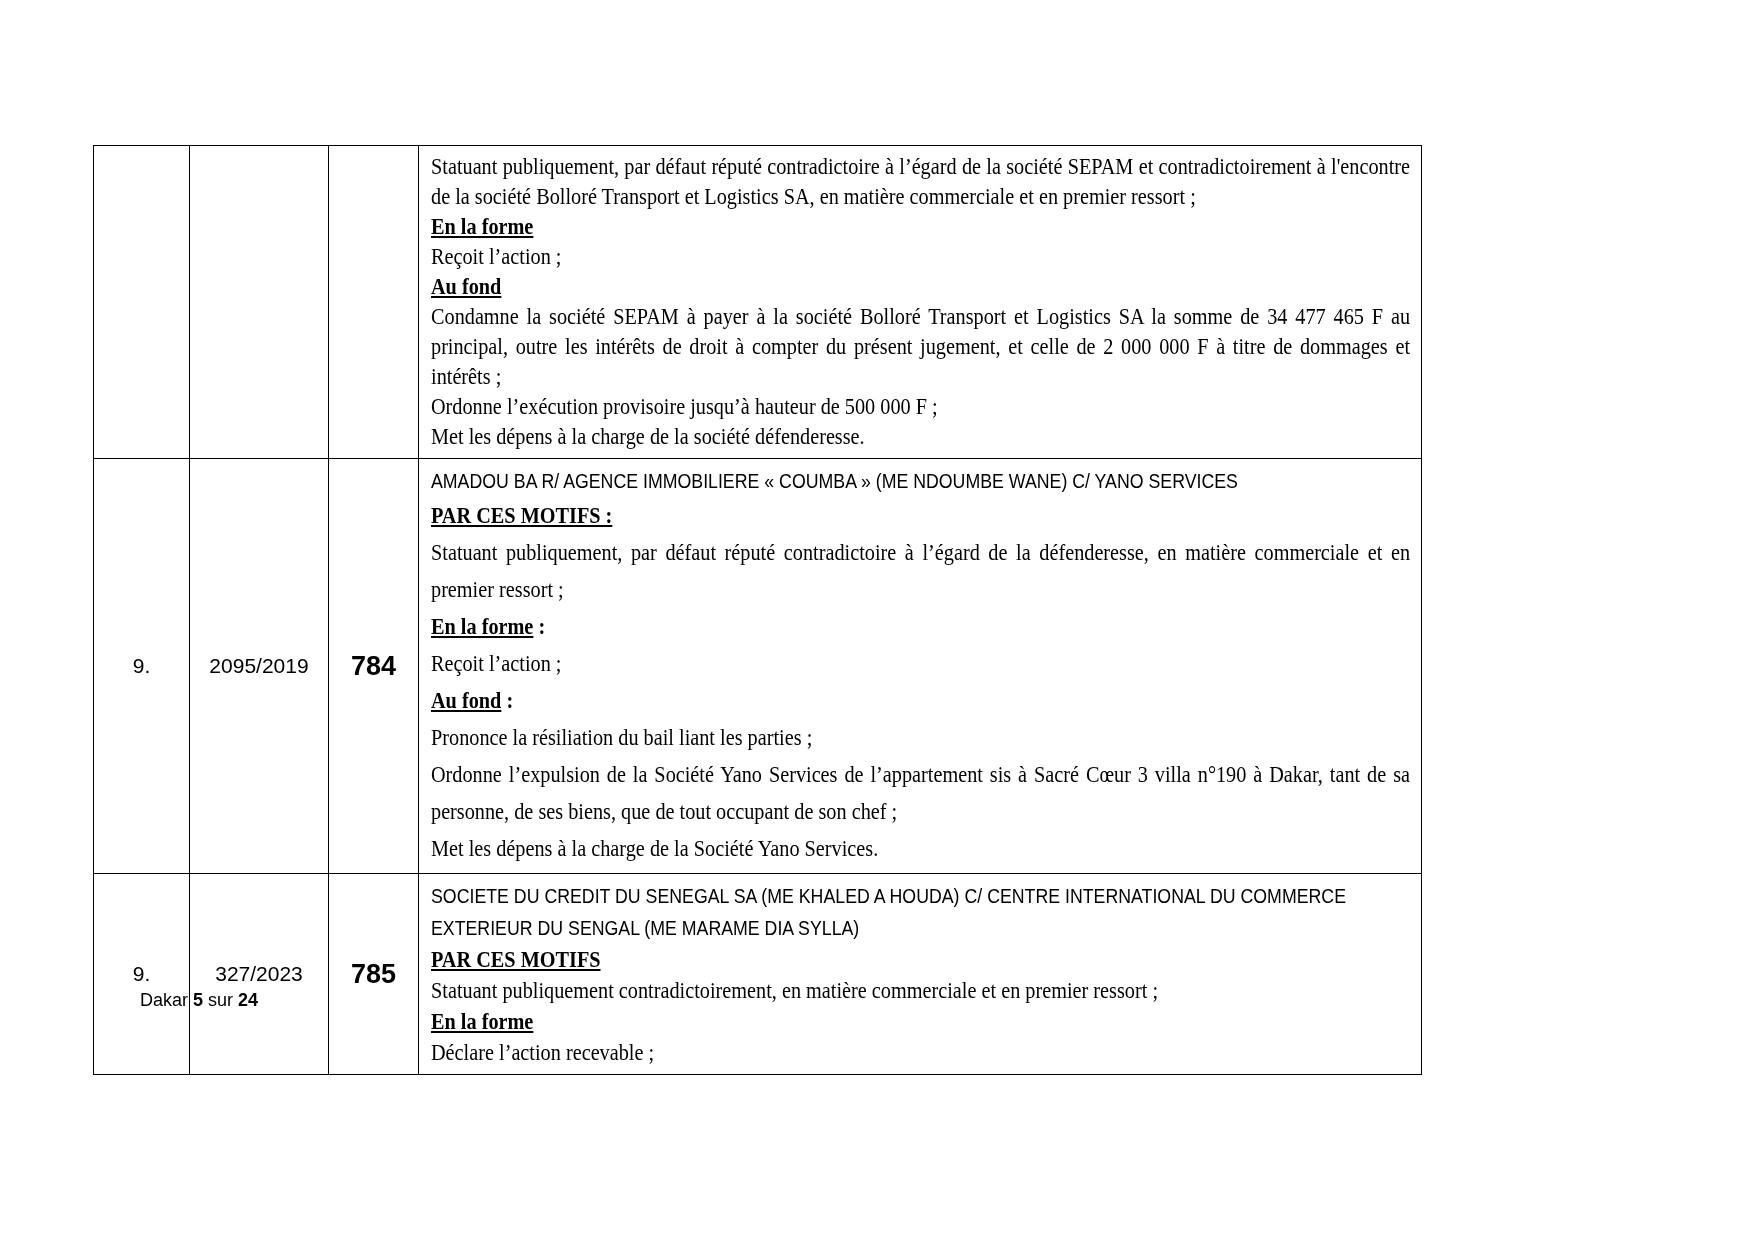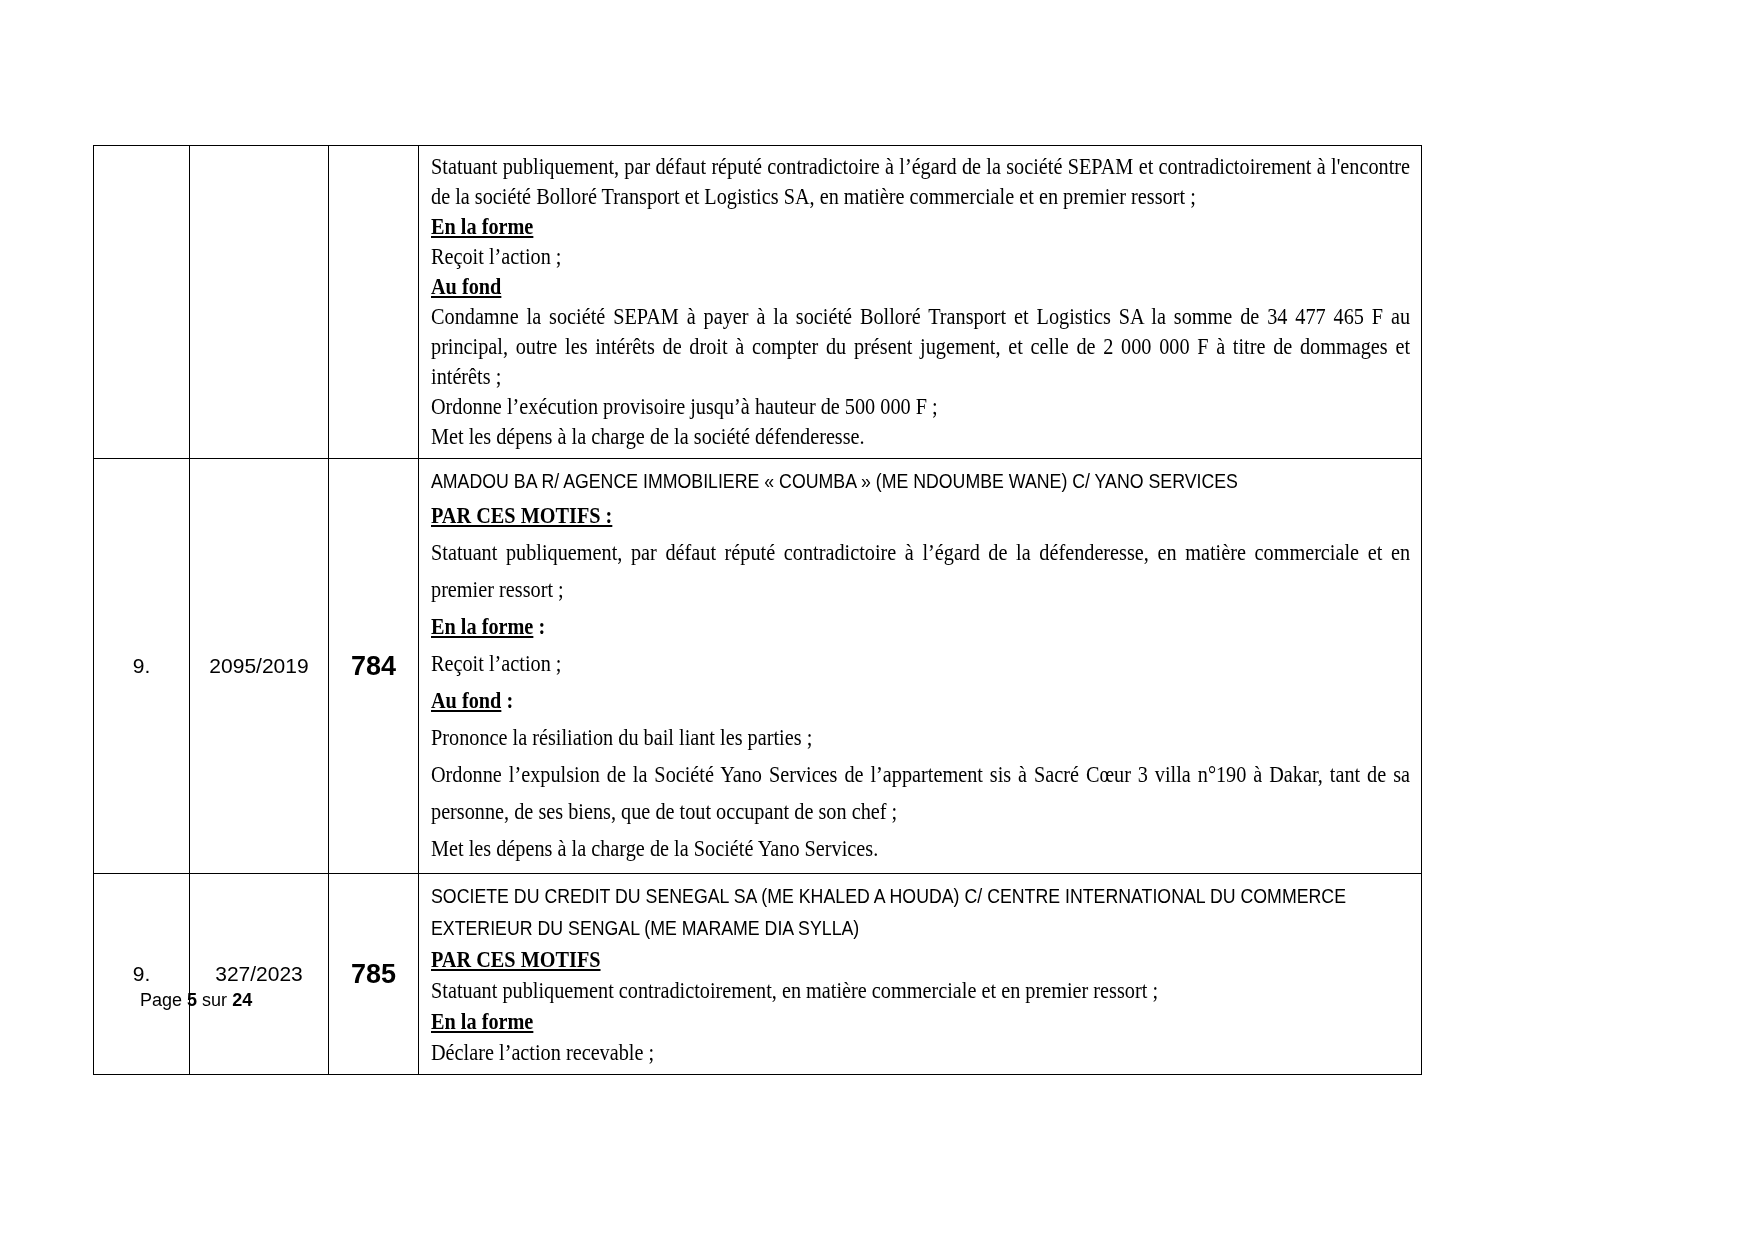--- a/index.html
+++ b/index.html
@@ -173,19 +173,19 @@
           <div class="body-line">Statuant publiquement contradictoirement, en matière commerciale et en premier ressort ;</div>
           <div class="body-line sub"><u>En la forme</u></div>
           <div class="body-line">Déclare l’action recevable ;</div>
         </td>
       </tr>
 
     </tbody>
   </table>
 
   <div class="footer">
-    <span>Page</span>
+    <span>Dakar</span>
     <b>5</b>
     <span>sur</span>
     <b>24</b>
   </div>
 
 </div>
 
 </body></html>

